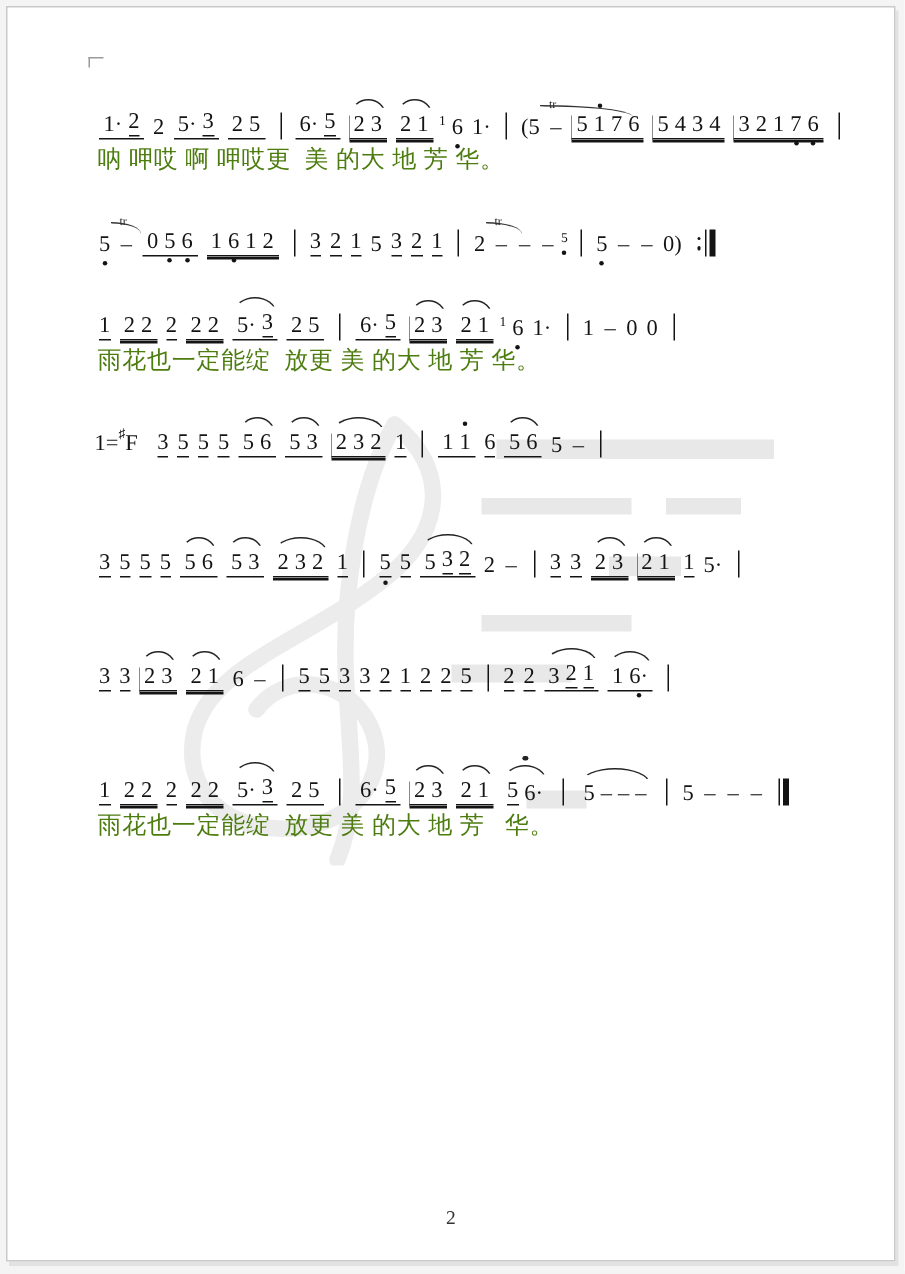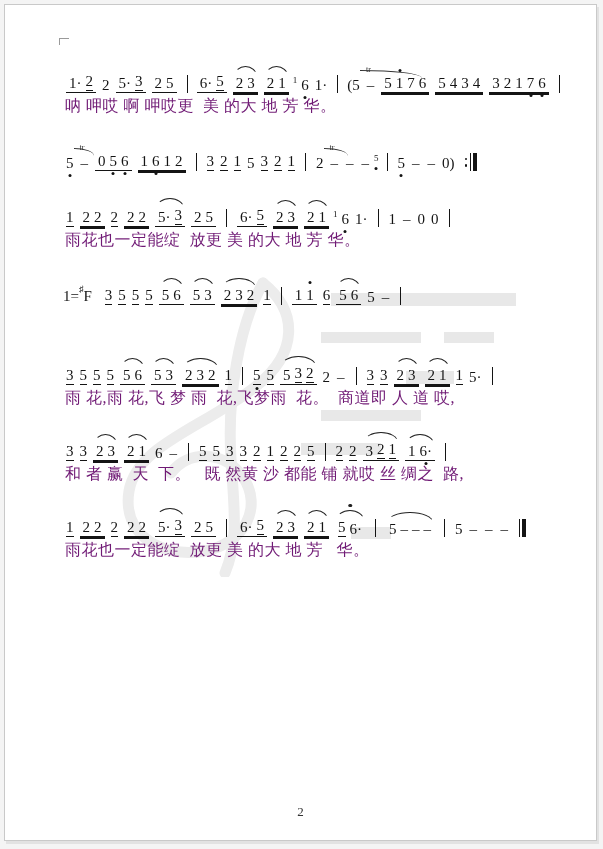--- a/index.html
+++ b/index.html
@@ -56,21 +56,21 @@
   .bar-final .thin{width:1px;height:18px;background:#141414;margin-right:2px;}
   .bar-final .thick{width:3.5px;height:18px;background:#141414;}
   .bar-repeat{display:inline-flex;align-items:center;margin:0 2px 0 7px;height:18px;align-self:flex-end;}
   .repdots{display:flex;flex-direction:column;justify-content:center;gap:4px;margin-right:3px;}
   .repdots i{width:2.5px;height:2.5px;background:#141414;border-radius:50%;}
   .bar-repeat .thin{width:1px;height:18px;background:#141414;margin-right:2px;}
   .bar-repeat .thick{width:3.5px;height:18px;background:#141414;}
   .key{display:inline-flex;align-items:flex-start;margin-right:10px;font-size:15px;color:#141414;}
   .key .acc{font-size:9px;transform:translateY(-4px);}
   .lyrics{
-    white-space:pre;font-size:16px;color:#701a75;margin-top:3px;padding-left:2px;
+    white-space:pre;font-size:16px;color:#4d7c0f;margin-top:3px;padding-left:2px;
     letter-spacing:0.5px;font-family:"Liberation Serif",serif;
   }
   .pagenum{
     position:absolute;bottom:20px;left:0;right:0;text-align:center;
     font-size:13px;color:#333;z-index:2;
   }
 </style>
 </head>
 <body>
 
@@ -333,21 +333,20 @@
           </span>
           <span class="grp u2">
             <span class="arc"></span>
             <span class="note">2</span>
             <span class="note">1</span>
           </span>
           <span class="note u1">1</span>
           <span class="note">5·</span>
           <span class="bar"></span>
         </div>
-        <div class="lyrics">雨 花,雨 花,飞 梦 雨  花,飞梦雨  花。  商道即 人 道 哎,</div>
       </div>
       <div class="sys" style="top: 408px;">
         <div class="notes-row">
           <span class="note u1">3</span>
           <span class="note u1">3</span>
           <span class="grp u2">
             <span class="arc"></span>
             <span class="note">2</span>
             <span class="note">3</span>
           </span>
@@ -377,21 +376,20 @@
             <span class="note u1">2</span>
             <span class="note u1">1</span>
           </span>
           <span class="grp u1">
             <span class="arc"></span>
             <span class="note">1</span>
             <span class="note">6·<span class="db"></span></span>
           </span>
           <span class="bar"></span>
         </div>
-        <div class="lyrics">和 者 赢  天  下。   既 然黄 沙 都能 铺 就哎 丝 绸之  路,</div>
       </div>
       <div class="sys" style="top: 484px;">
         <div class="notes-row">
           <span class="note u1">1</span>
           <span class="grp u2">
             <span class="note">2</span>
             <span class="note">2</span>
           </span>
           <span class="note u1">2</span>
           <span class="grp u2">

